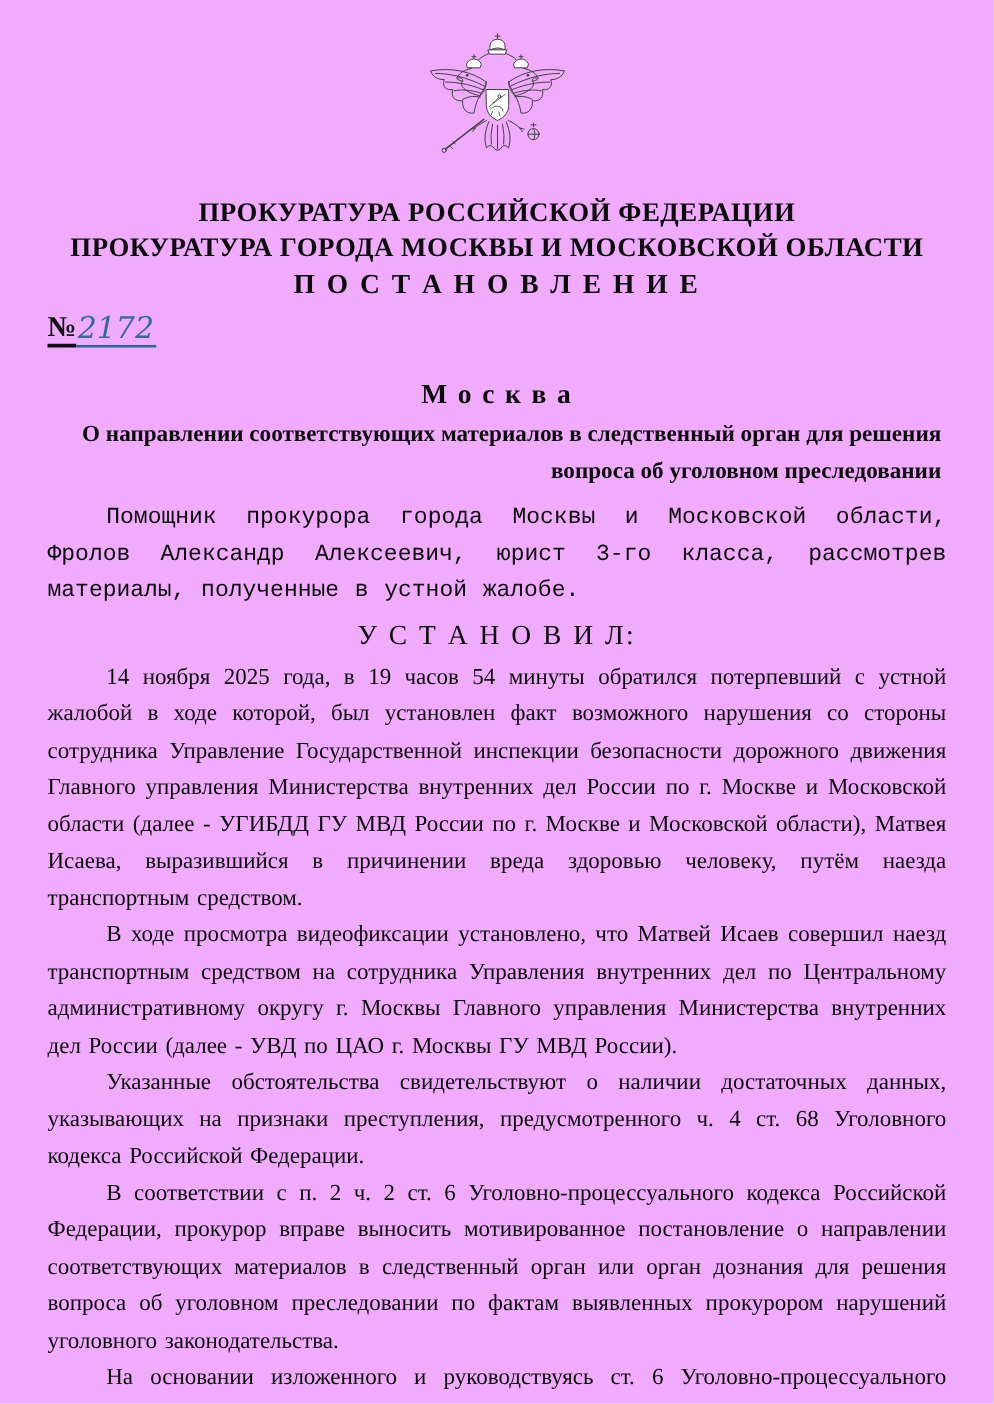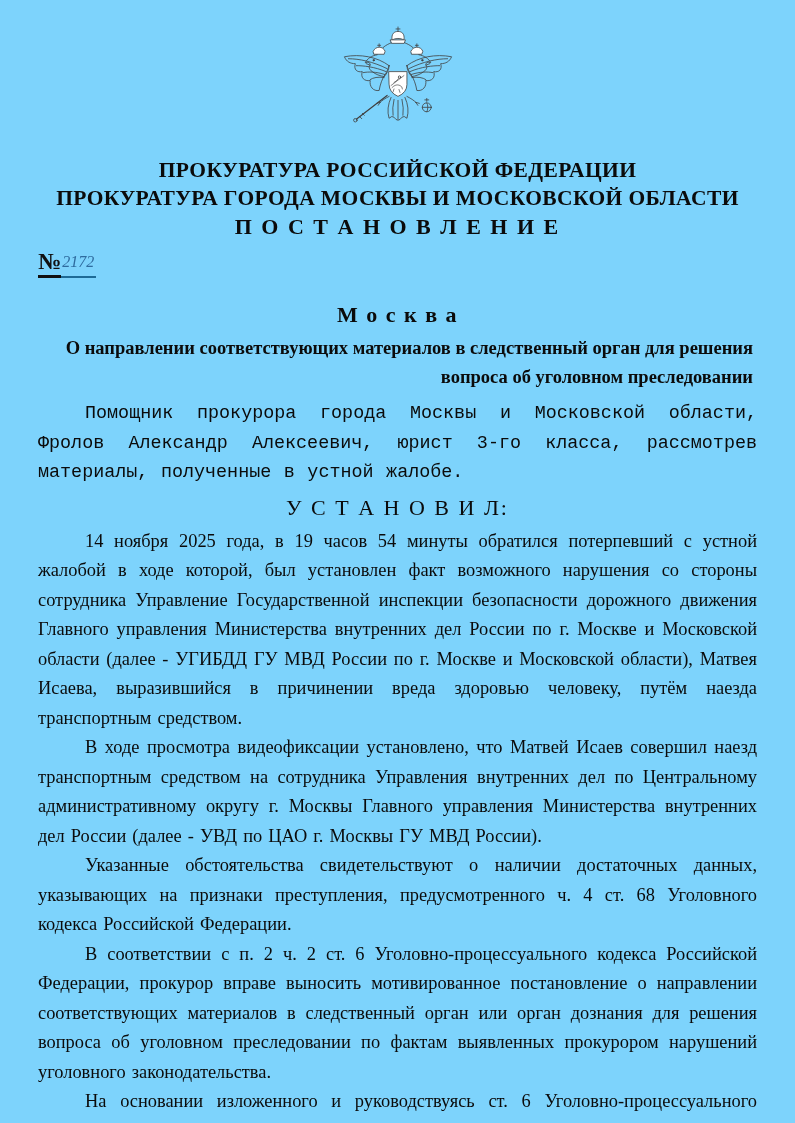--- a/index.html
+++ b/index.html
@@ -1,20 +1,20 @@
 <!DOCTYPE html>
 <html lang="ru"><head>
 <meta charset="utf-8">
 <style>
   html,body { margin:0; padding:0; background:#e8e8e8; }
   .page {
     position:relative;
     width:795px; height:1123px;
     margin:0 auto;
-    background:#7dd3fc;
+    background:#f0abfc;
     box-sizing:border-box;
     padding:24px 38px 0 38px;
     font-family:"Liberation Serif","DejaVu Serif",serif;
     color:#0b0b0b;
     overflow:hidden;
   }
   .emblem-wrap { width:130px; height:124px; margin:0 auto; }
   .emblem-wrap svg { width:100%; height:100%; display:block; }
 
   .org-line { text-align:center; font-weight:bold; font-size:21.5px; line-height:28px; letter-spacing:0.4px; white-space:nowrap; }
@@ -29,23 +29,23 @@
     border-bottom:2.5px solid #1d4260;
     padding:0 5px 1px 1px;
   }
   .doc-number { display:inline-flex; align-items:flex-end; }
   .no-sign {
     font-family:"Liberation Serif",serif; font-weight:bold; font-style:normal;
     font-size:23px; color:#111;
     border-bottom:3px solid #111; line-height:26px;
   }
   .no-value {
-    font-size:16px; color:#2e6b9e;
+    font-size:24px; color:#2e6b9e;
     border-bottom:2.5px solid #1d6a96;
-    padding:0 2px 1px 1px; line-height:26px;font-family:Liberation Serif, serif;
+    padding:0 2px 1px 1px; line-height:26px;
   }
 
   .city-line { text-align:center; font-weight:bold; font-size:22px; letter-spacing:1.5px; margin-top:25px; line-height:24px; }
 
   .subject { text-align:right; font-weight:bold; font-size:18.5px; line-height:29px; margin:7px 4px 0 4px; }
 
   .para {
     font-size:18.4px; line-height:29.5px;
     text-align:justify; text-indent:47px;
     margin:0; word-spacing:1.5px;

